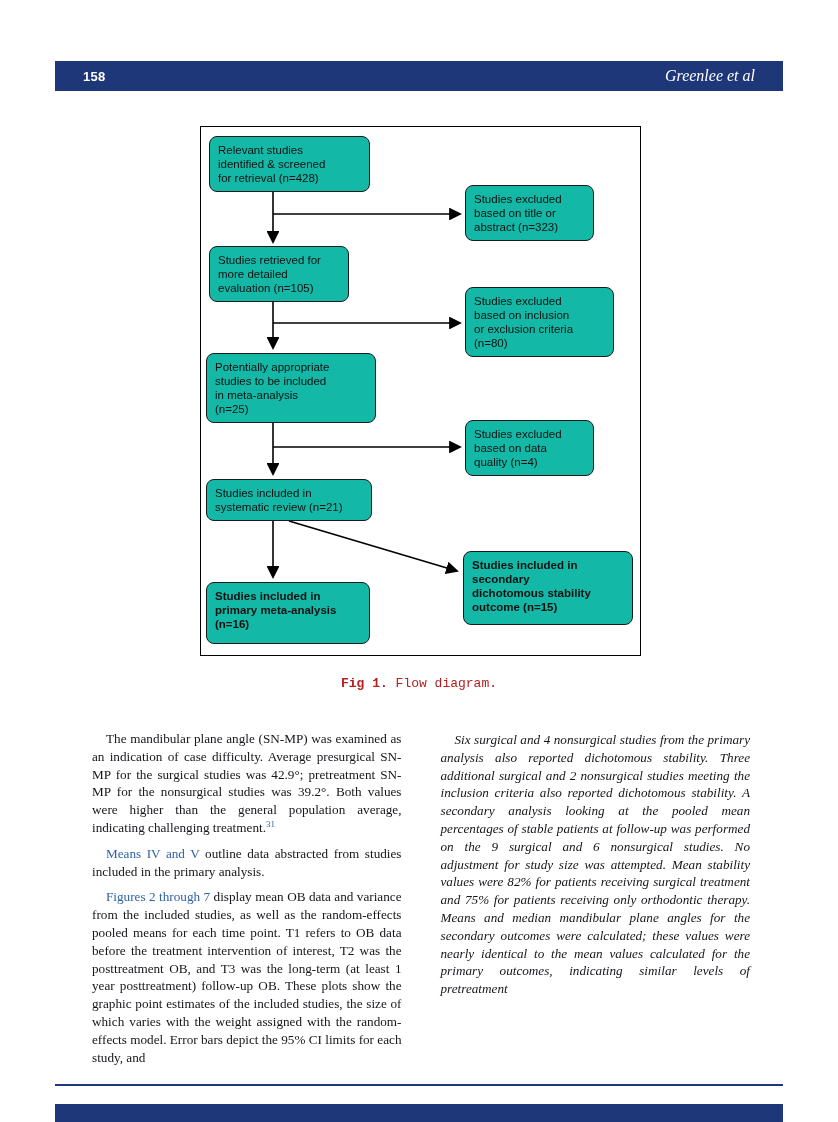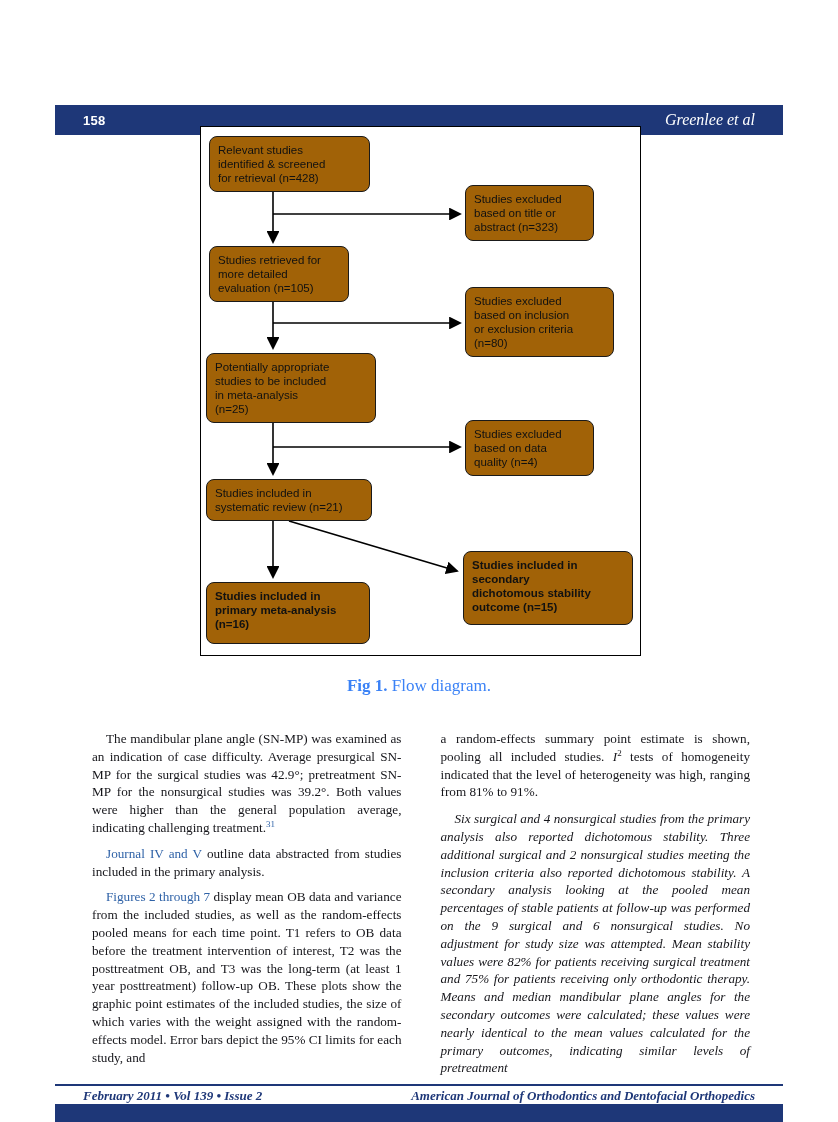--- a/index.html
+++ b/index.html
@@ -7,42 +7,41 @@
     position:relative; width:838px; height:1122px; background:#ffffff;
     font-family:"Liberation Serif", serif; color:#1a1a1a; overflow:hidden;
   }
 
   
   .topbar {
     position:absolute; left:55px; top:61px; width:728px; height:30px;
     background:#1e3778; color:#ffffff; box-sizing:border-box;
     display:flex; align-items:center; justify-content:space-between;
     padding:0 28px;
-    margin-top:44px;
   }
   .topbar .pagenum { font-family:"Liberation Sans", sans-serif; font-weight:bold; font-size:13px; letter-spacing:.3px; }
   .topbar .authors { font-style:italic; font-size:16px; }
 
   
   .frame {
     position:absolute; left:200px; top:126px; width:441px; height:530px;
     border:1.5px solid #000; background:#fff; box-sizing:border-box;
   }
   .arrows { position:absolute; left:0; top:0; width:441px; height:530px; }
   .fbox {
-    position:absolute; background:#a16207; border:1.3px solid #1a1a1a; border-radius:8px;
+    position:absolute; background:#14b8a6; border:1.3px solid #1a1a1a; border-radius:8px;
     padding:6px 8px; box-sizing:border-box;
     font-family:"Liberation Sans", sans-serif; font-size:11.5px; line-height:14px;
     white-space:pre-line; color:#111;
   }
   .fbox.bold { font-weight:bold; }
 
   .caption {
     position:absolute; left:0; top:676px; width:838px; text-align:center;
-    font-family:Liberation Serif, serif; font-size:17px; color:#3b82f6;
+    font-family:Liberation Mono, monospace; font-size:13px; color:#b91c1c;
   }
   .caption .cap-label { font-weight:bold; }
 
   
   .columns {
     position:absolute; left:84px; top:722px; width:674px;
     display:flex; gap:23px;
   }
   .col { flex:1; font-size:13.2px; line-height:17.8px; color:#15151a; }
   .para { margin:8px; text-align:justify; }
@@ -120,29 +119,24 @@
   </div>
 
   <div class="caption">
     <span class="cap-label">Fig 1.</span>
     <span>Flow diagram.</span>
   </div>
 
   <main class="columns">
     <div class="col">
       <p class="para indent"><span>The mandibular plane angle (SN-MP) was examined as an indication of case difficulty. Average presurgical SN-MP for the surgical studies was 42.9°; pretreatment SN-MP for the nonsurgical studies was 39.2°. Both values were higher than the general population average, indicating challenging treatment.</span><sup class="link">31</sup></p>
-      <p class="para indent"><span class="link">Journal IV and V</span><span> outline data abstracted from studies included in the primary analysis.</span></p>
+      <p class="para indent"><span class="link">Means IV and V</span><span> outline data abstracted from studies included in the primary analysis.</span></p>
       <p class="para indent"><span class="link">Figures 2 through 7</span><span> display mean OB data and variance from the included studies, as well as the random-effects pooled means for each time point. T1 refers to OB data before the treatment intervention of interest, T2 was the posttreatment OB, and T3 was the long-term (at least 1 year posttreatment) follow-up OB. These plots show the graphic point estimates of the included studies, the size of which varies with the weight assigned with the random-effects model. Error bars depict the 95% CI limits for each study, and</span></p>
     </div>
     <div class="col">
-      <p class="para"><span>a random-effects summary point estimate is shown, pooling all included studies. </span><span class="ital">I</span><sup>2</sup><span> tests of homogeneity indicated that the level of heterogeneity was high, ranging from 81% to 91%.</span></p>
       <p class="para indent gap-top"><span>Six surgical and 4 nonsurgical studies from the primary analysis also reported dichotomous stability. Three additional surgical and 2 nonsurgical studies meeting the inclusion criteria also reported dichotomous stability. A secondary analysis looking at the pooled mean percentages of stable patients at follow-up was performed on the 9 surgical and 6 nonsurgical studies. No adjustment for study size was attempted. Mean stability values were 82% for patients receiving surgical treatment and 75% for patients receiving only orthodontic therapy. Means and median mandibular plane angles for the secondary outcomes were calculated; these values were nearly identical to the mean values calculated for the primary outcomes, indicating similar levels of pretreatment</span></p>
     </div>
   </main>
 
   <div class="footrule"></div>
-  <div class="footrow">
-    <span>February 2011 • Vol 139 • Issue 2</span>
-    <span>American Journal of Orthodontics and Dentofacial Orthopedics</span>
-  </div>
   <div class="footbar"></div>
 
 </div>
 
 </body></html>

